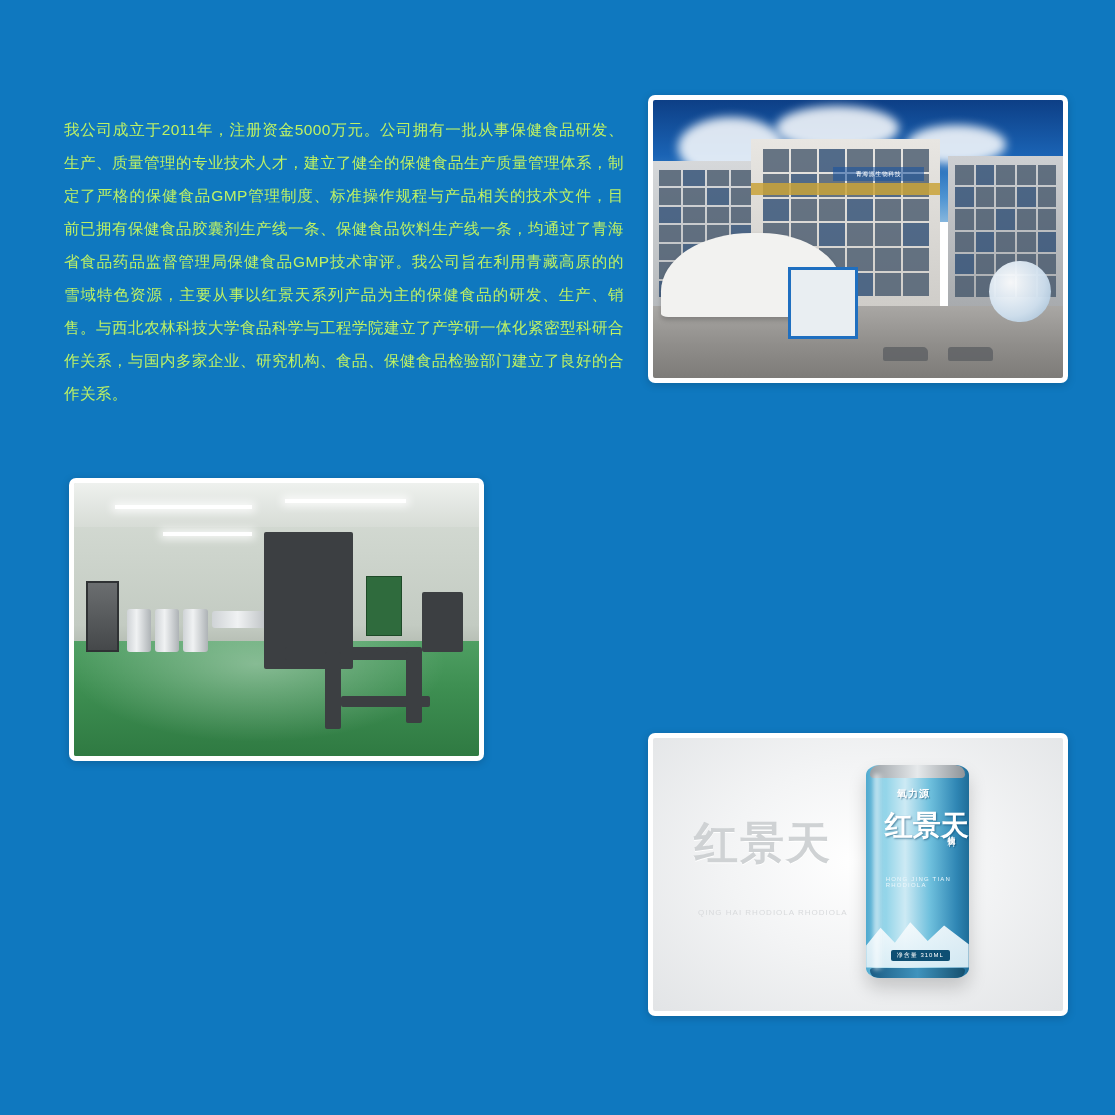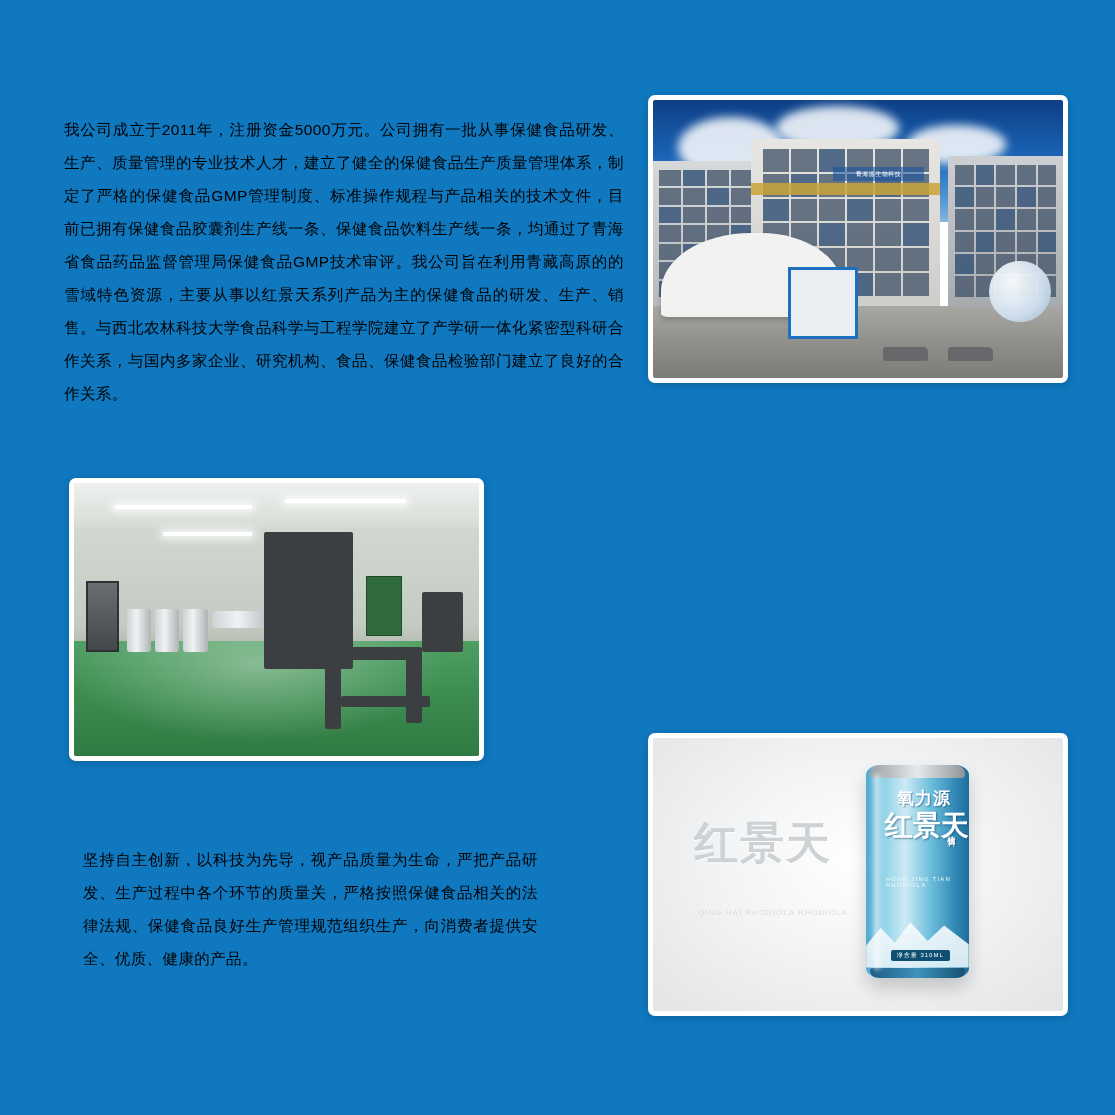--- a/index.html
+++ b/index.html
@@ -16,21 +16,21 @@
   }
   .page {
     position: relative;
     width: 1115px;
     height: 1115px;
   }
 
   
   .para {
     position: absolute;
-    color: #000000;
+    color: #bef264;
     font-size: 15.5px;
     line-height: 33px;
     letter-spacing: 0.4px;
     text-align: justify;
     text-justify: inter-ideograph;
   }
 
   
   .photo {
     position: absolute;
@@ -254,21 +254,21 @@
     font-weight: bold;
     font-size: 28px;
     line-height: 28px;
     text-shadow: 1px 1px 2px rgba(0,60,100,.55);
   }
   .can-pin {
     position: absolute;
     left: 30%;
     top: 10%;
     color: #ffffff;
-    font-size: 17px;
+    font-size: 10px;
     font-weight: bold;
     letter-spacing: 1px;
     text-shadow: 1px 1px 1px rgba(0,60,100,.5);
   }
   .can-en {
     position: absolute;
     left: 19%;
     top: 52%;
     color: #eaf6fb;
     font-size: 6px;
@@ -459,21 +459,20 @@
       <div class="ws-machine" style="left:52%; top:60%; width:34%; height:5%;"></div>
       <div class="ws-machine" style="left:62%; top:62%; width:4%; height:28%;"></div>
       <div class="ws-machine" style="left:82%; top:62%; width:4%; height:26%;"></div>
       <div class="ws-machine" style="left:66%; top:78%; width:22%; height:4%;"></div>
       <div class="ws-panel" style="left:72%; top:34%; width:9%; height:22%;"></div>
       <div class="ws-machine" style="left:86%; top:40%; width:10%; height:22%;"></div>
     </div>
   </div>
 
 
-  <div class="para" style="left:83px; top:843px; width:455px;">坚持自主创新，以科技为先导，视产品质量为生命，严把产品研发、生产过程中各个环节的质量关，严格按照保健食品相关的法律法规、保健食品良好生产管理规范组织生产，向消费者提供安全、优质、健康的产品。</div>
 
   <div class="photo" style="left:648px; top:733px; width:420px; height:283px;">
     <div class="inner">
       <div class="pr-bg"></div>
 
       <div class="cal-text">红景天</div>
       <div class="cal-sub">QING HAI RHODIOLA
 RHODIOLA</div>
 
       <div class="can">

